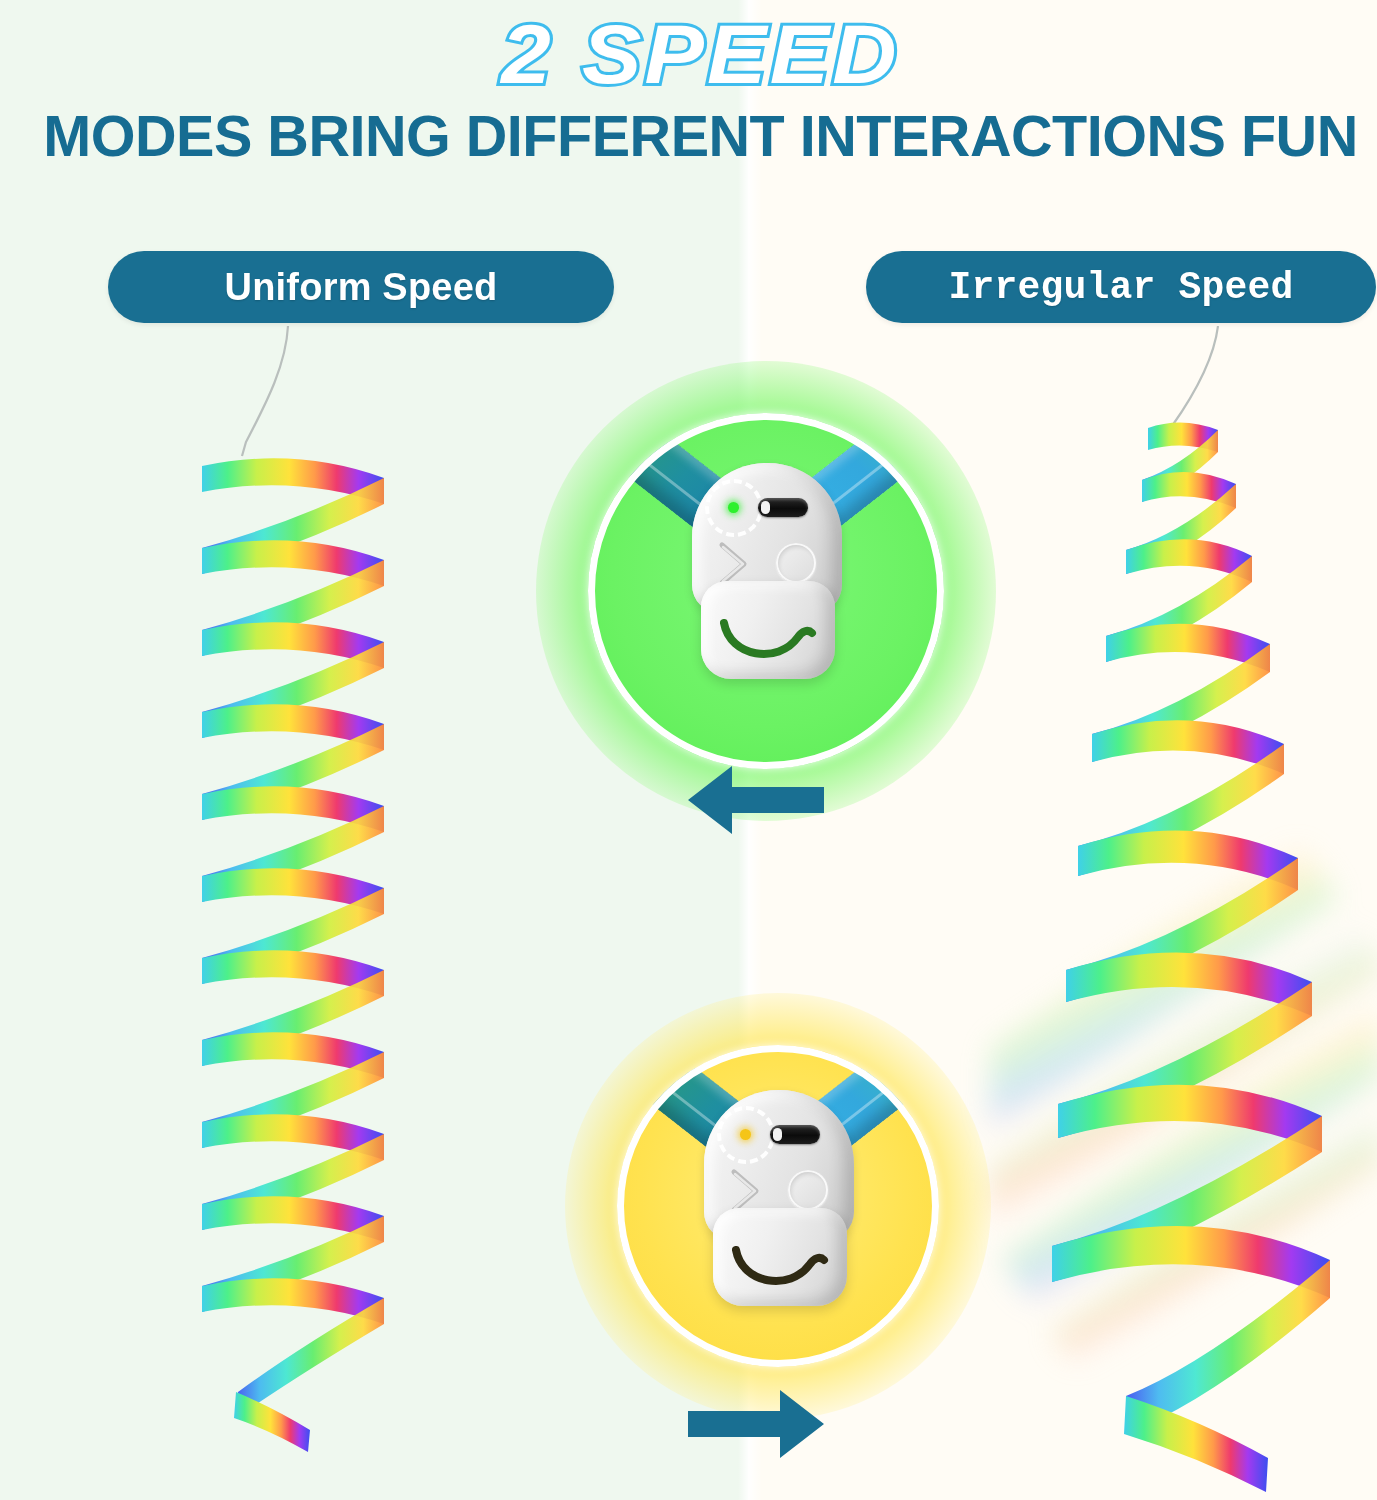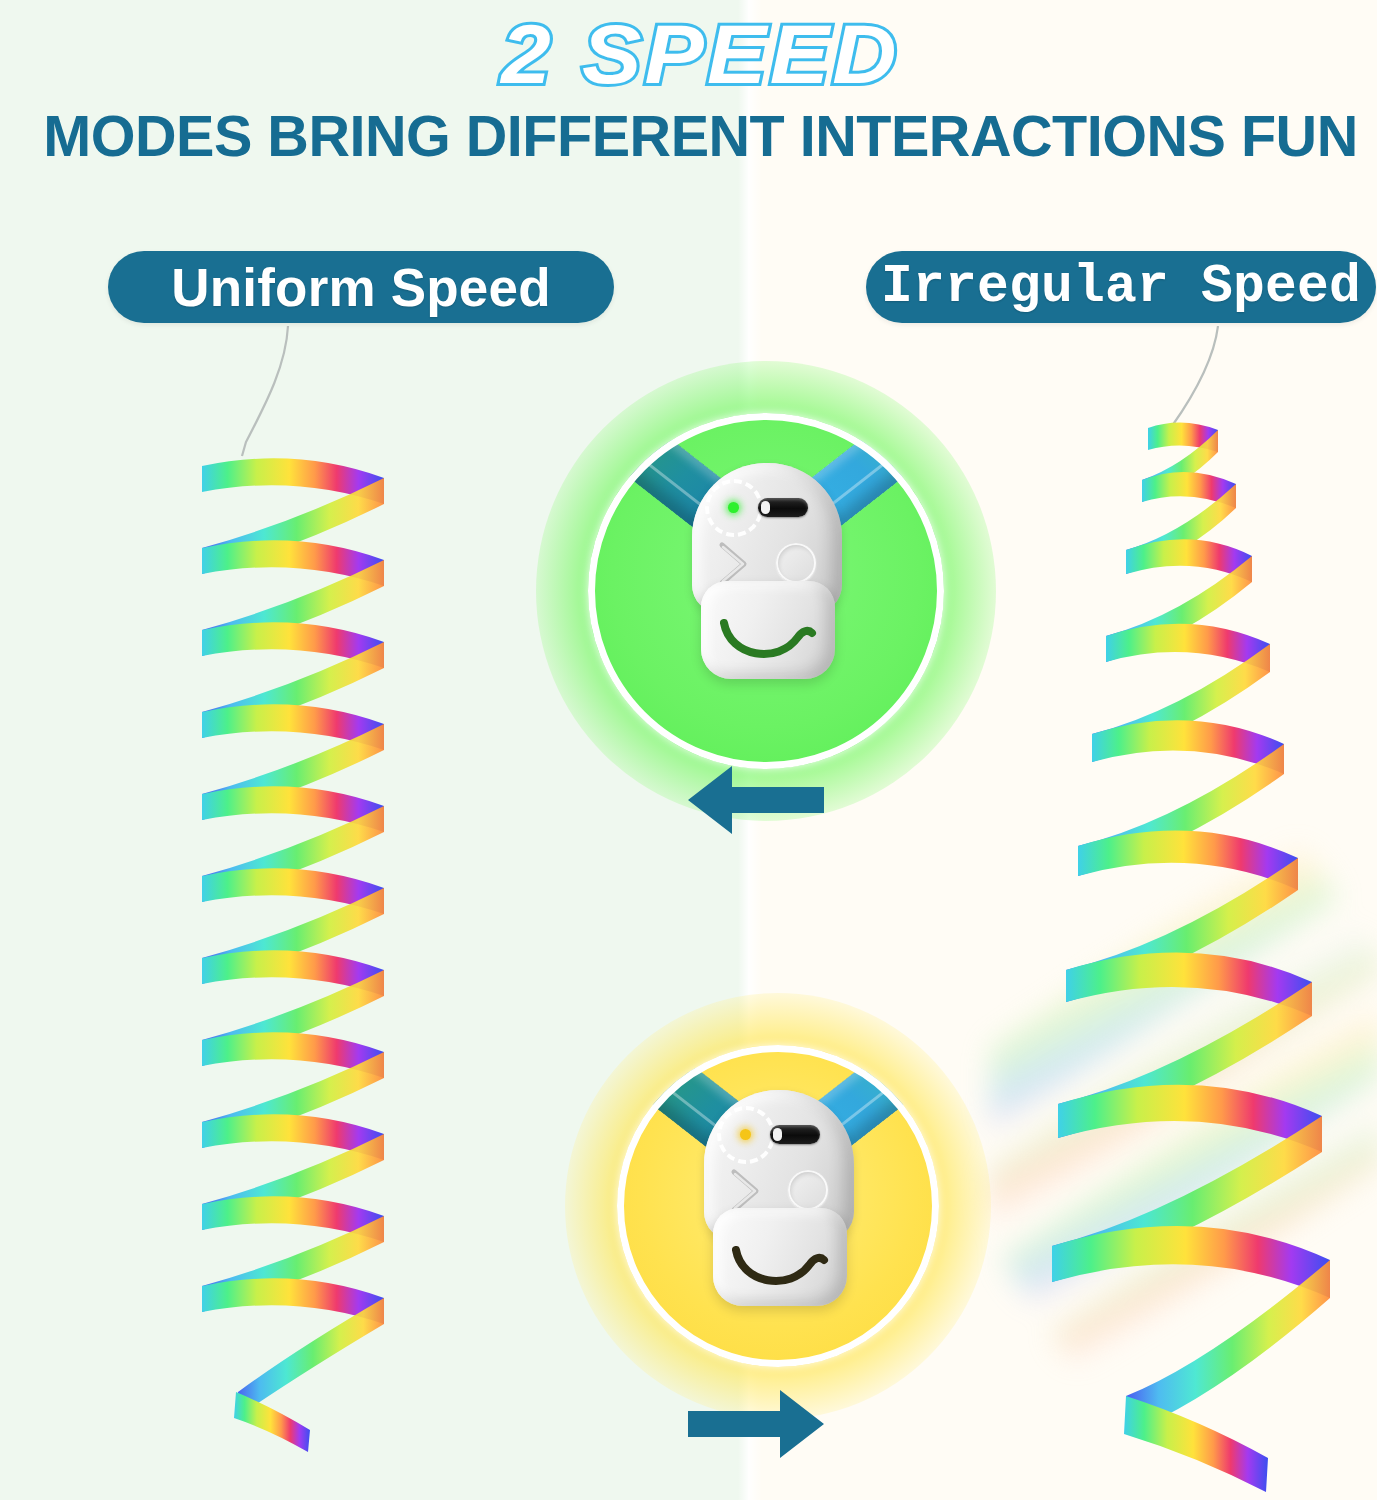--- a/index.html
+++ b/index.html
@@ -34,21 +34,21 @@
     transform:scaleX(1.01);white-space:nowrap;
   }
 
   
   .pill{
     position:absolute;height:72px;border-radius:40px;background:#196F92;
     display:flex;align-items:center;justify-content:center;z-index:22;
     box-shadow:0 2px 5px rgba(0,0,0,.07);
   }
   .pill span{
-    color:#ffffff;font-size:53px;font-weight:bold;letter-spacing:.2px;
+    color:#ffffff;font-size:38px;font-weight:bold;letter-spacing:.2px;
     text-shadow:0 1px 2px rgba(0,0,0,.18);
   }
   #pill-uniform{left:108px;top:251px;width:506px;}
   #pill-irregular{left:866px;top:251px;width:510px;font-family:Liberation Mono, monospace;}
 
   
   .string{position:absolute;z-index:5;}
   #string-left{left:238px;top:326px;width:56px;height:132px;}
   #string-right{left:1160px;top:326px;width:70px;height:112px;}
 

